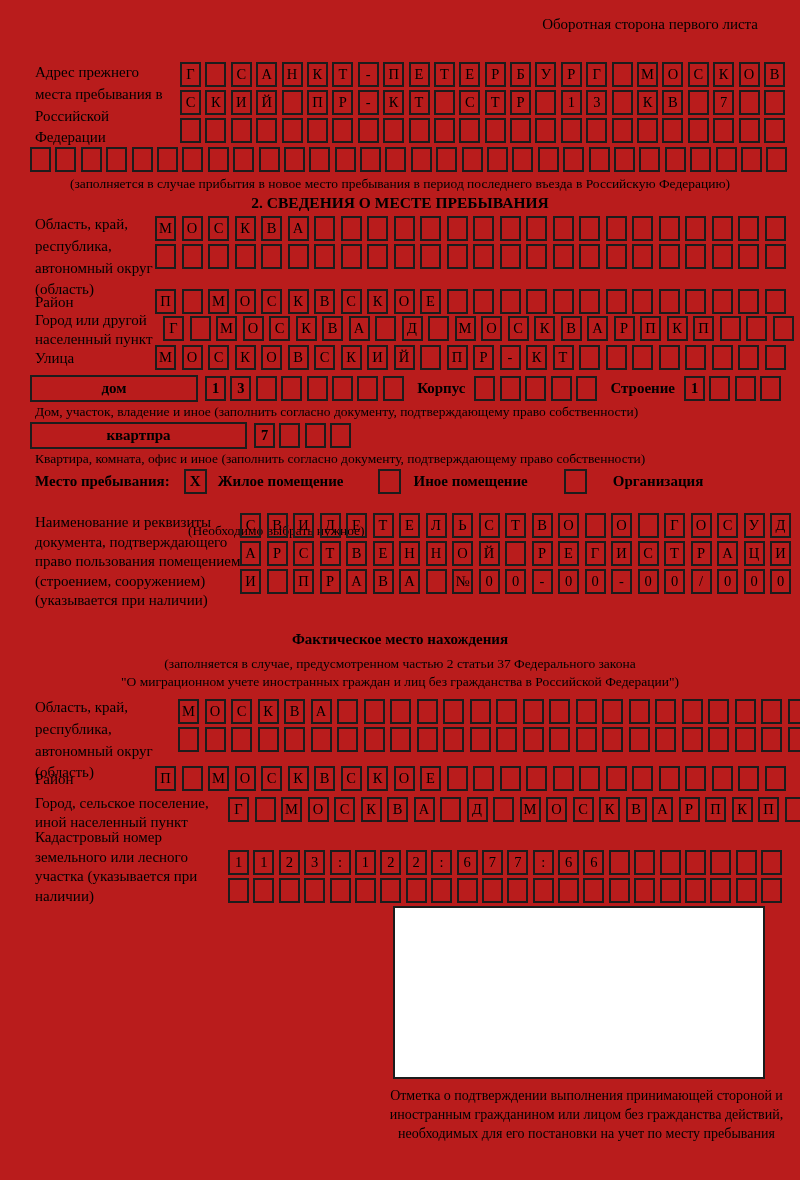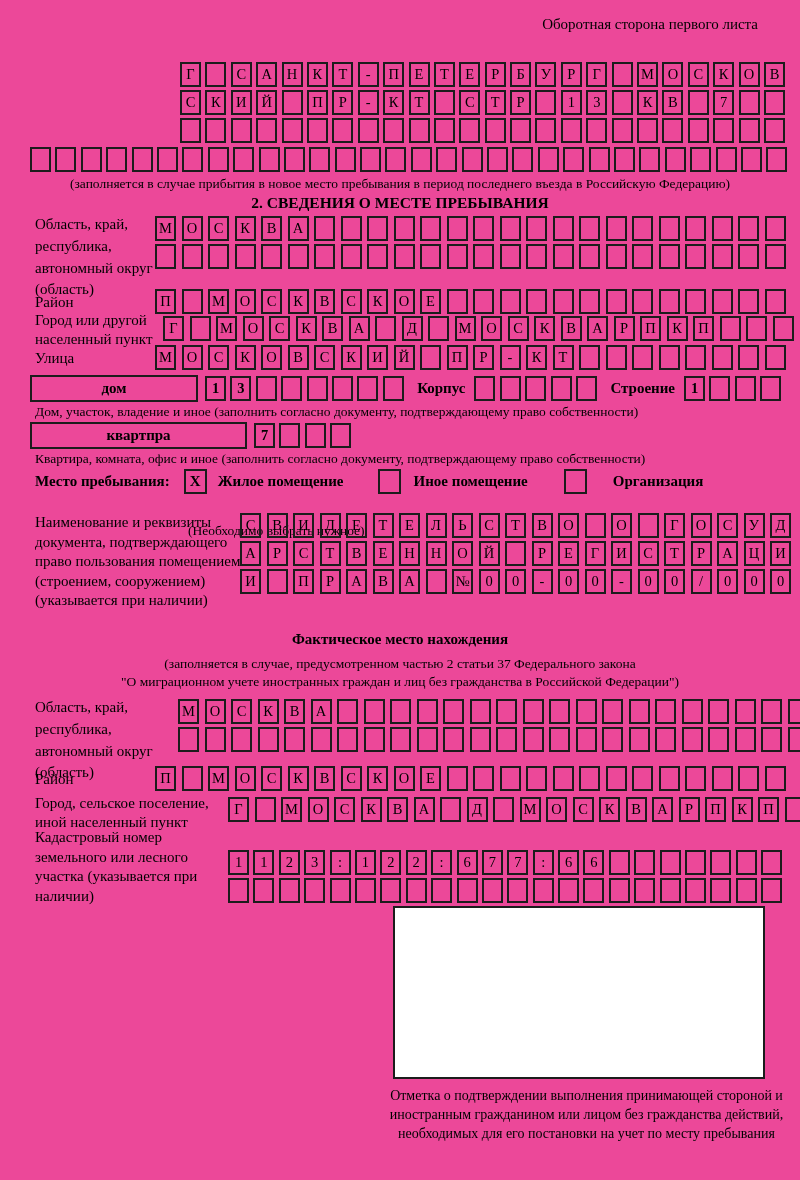--- a/index.html
+++ b/index.html
@@ -1,20 +1,20 @@
 <!DOCTYPE html>
 <html><head>
 <meta charset="utf-8">
 <style>
   * { margin:0; padding:0; box-sizing:border-box; }
   html,body { background:#fff; }
   .page {
     position:relative;
     width:800px; height:1180px;
-    background:#ec4899;
+    background:#b91c1c;
     color:#000;
     font-family:"Liberation Serif", serif;
     overflow:hidden;
   }
   .abs { position:absolute; }
   .lbl { font-size:15px; line-height:1.45; }
   .lbl-tight { font-size:15px; line-height:1.25; }
   .lbl-doc { font-size:15px; line-height:1.3; }
   .caption { font-size:13.5px; }
   .center { text-align:center; width:100%; }
@@ -54,20 +54,21 @@
   .bigbox { border:2px solid #1c1c1c; background:#fff; }
   .stamp-caption { font-size:14px; line-height:1.35; text-align:center; }
 </style>
 </head>
 <body>
 
 <div class="page">
 
   <div class="abs header-note" style="top:16px; right:42px;">Оборотная сторона первого листа</div>
 
+  <div class="abs lbl" style="left:35px; top:62px; width:142px;">Адрес прежнего места пребывания в Российской Федерации</div>
   <div class="abs rowstack" style="left:180px; top:62px;">
     <div class="cells">
         <div class="cell">Г</div>
         <div class="cell"></div>
         <div class="cell">С</div>
         <div class="cell">А</div>
         <div class="cell">Н</div>
         <div class="cell">К</div>
         <div class="cell">Т</div>
         <div class="cell">-</div>

